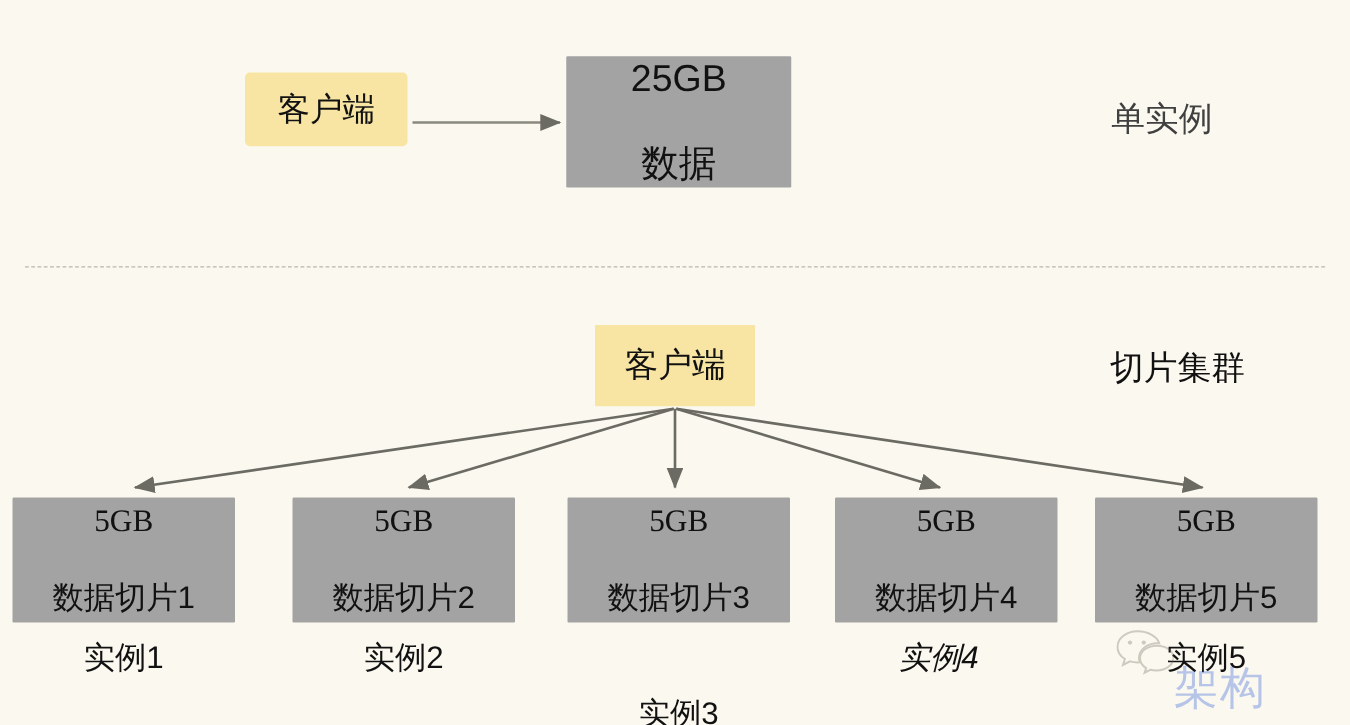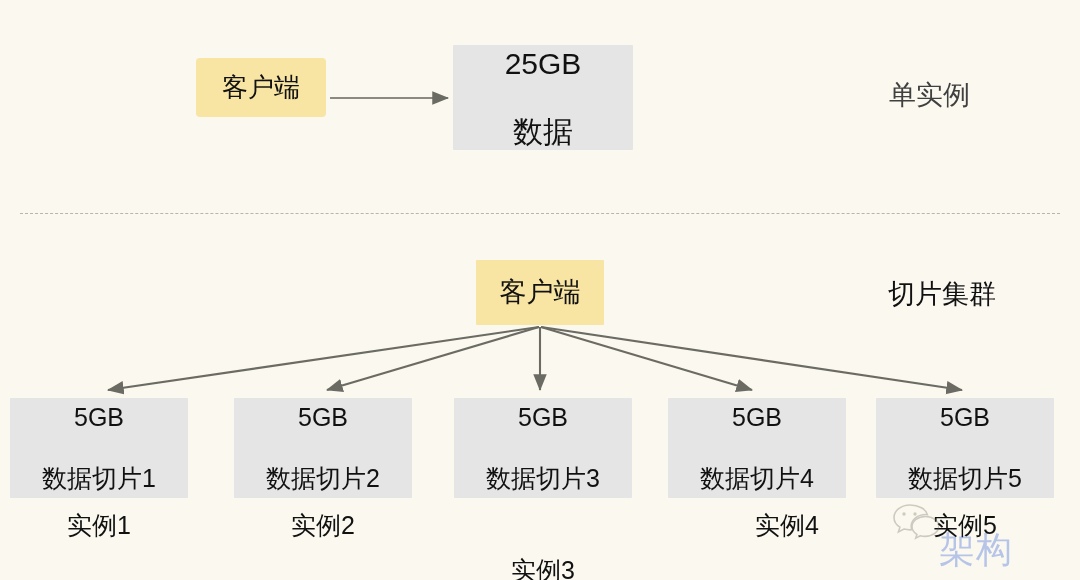--- a/index.html
+++ b/index.html
@@ -32,21 +32,21 @@
 
   .box-client {
     background: #f8e5a3;
     border-radius: 4px;
   }
   .box-client-sharp {
     background: #f8e5a3;
     border-radius: 1px;
   }
   .box-data {
-    background: #e5e5e5;
+    background: #a3a3a3;
     border-radius: 1px;
     gap: 32px;
   }
 
   
   #client-top {
     left: 196px; top: 58px; width: 130px; height: 59px;
     font-size: 26px;
   }
   #data-top {
@@ -82,40 +82,40 @@
     white-space: nowrap;
   }
 
   
   .shard {
     top: 398px;
     width: 178px;
     height: 100px;
     font-size: 25px;
   }
-  .shard .line.cap { font-size: 25px; }
+  .shard .line.cap { font-size: 25px; font-family: Liberation Serif, serif; }
   #shard-0 { left: 10px; }
   #shard-1 { left: 234px; }
   #shard-2 { left: 454px; }
   #shard-3 { left: 668px; }
   #shard-4 { left: 876px; }
 
   .inst-label {
     position: absolute;
     top: 509px;
     font-size: 25px;
     color: #111111;
     white-space: nowrap;
     text-align: center;
     width: 178px;
   }
   #inst-0 { left: 10px; }
   #inst-1 { left: 234px; }
   #inst-2 { left: 454px; margin-top: 45px; }
-  #inst-3 { left: 698px; }
+  #inst-3 { left: 662px; font-style: italic; }
   #inst-4 { left: 876px; }
 
   
   #arrows {
     position: absolute;
     left: 0; top: 0;
     width: 1080px; height: 580px;
     pointer-events: none;
   }
 

